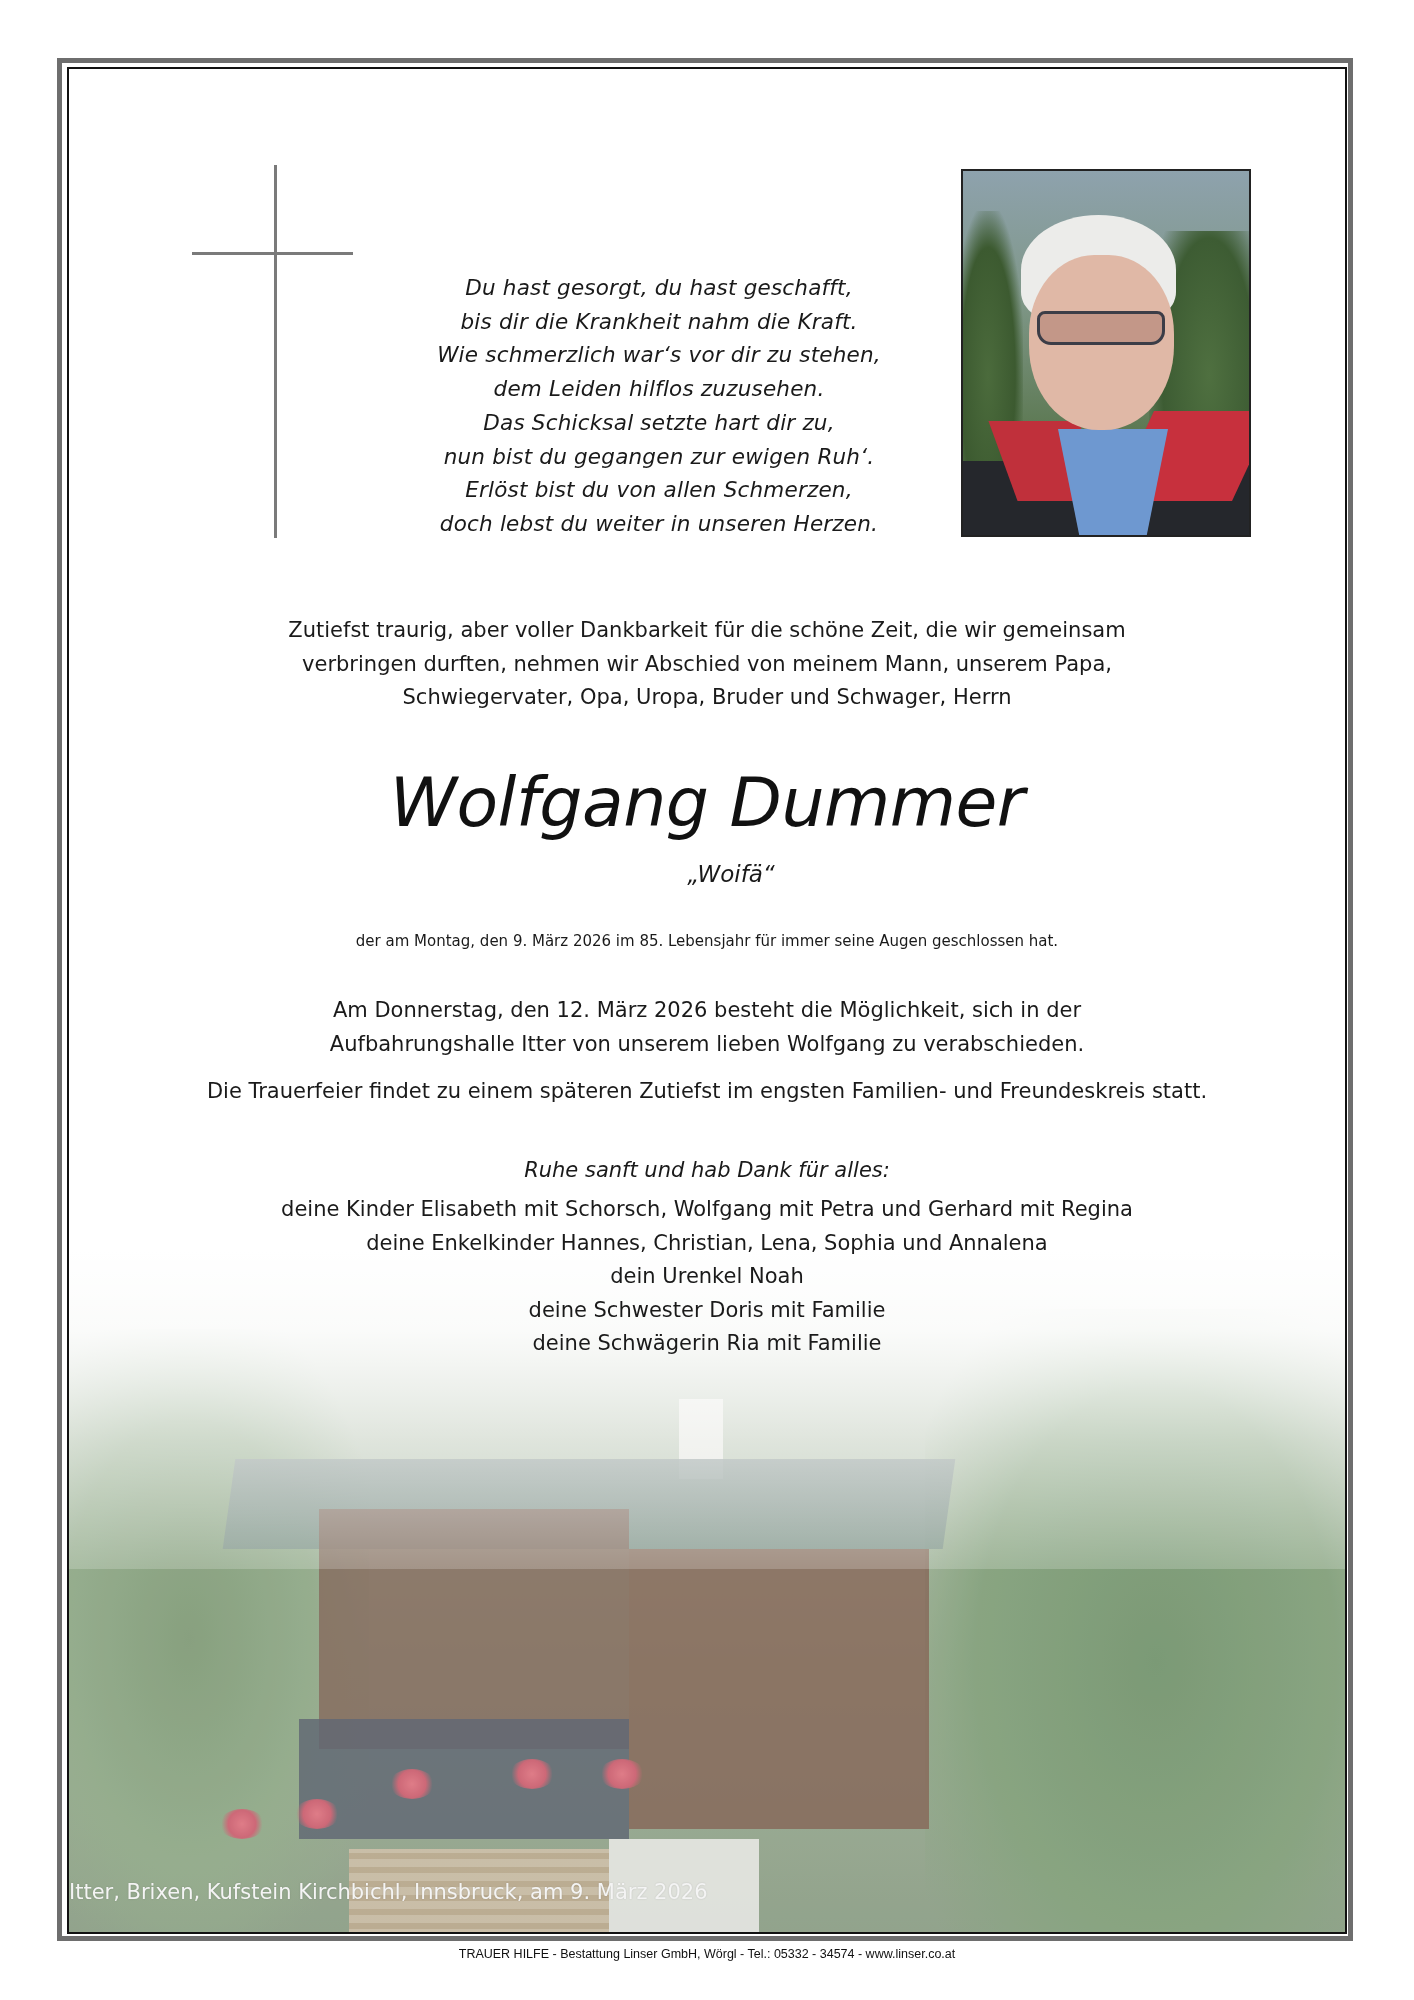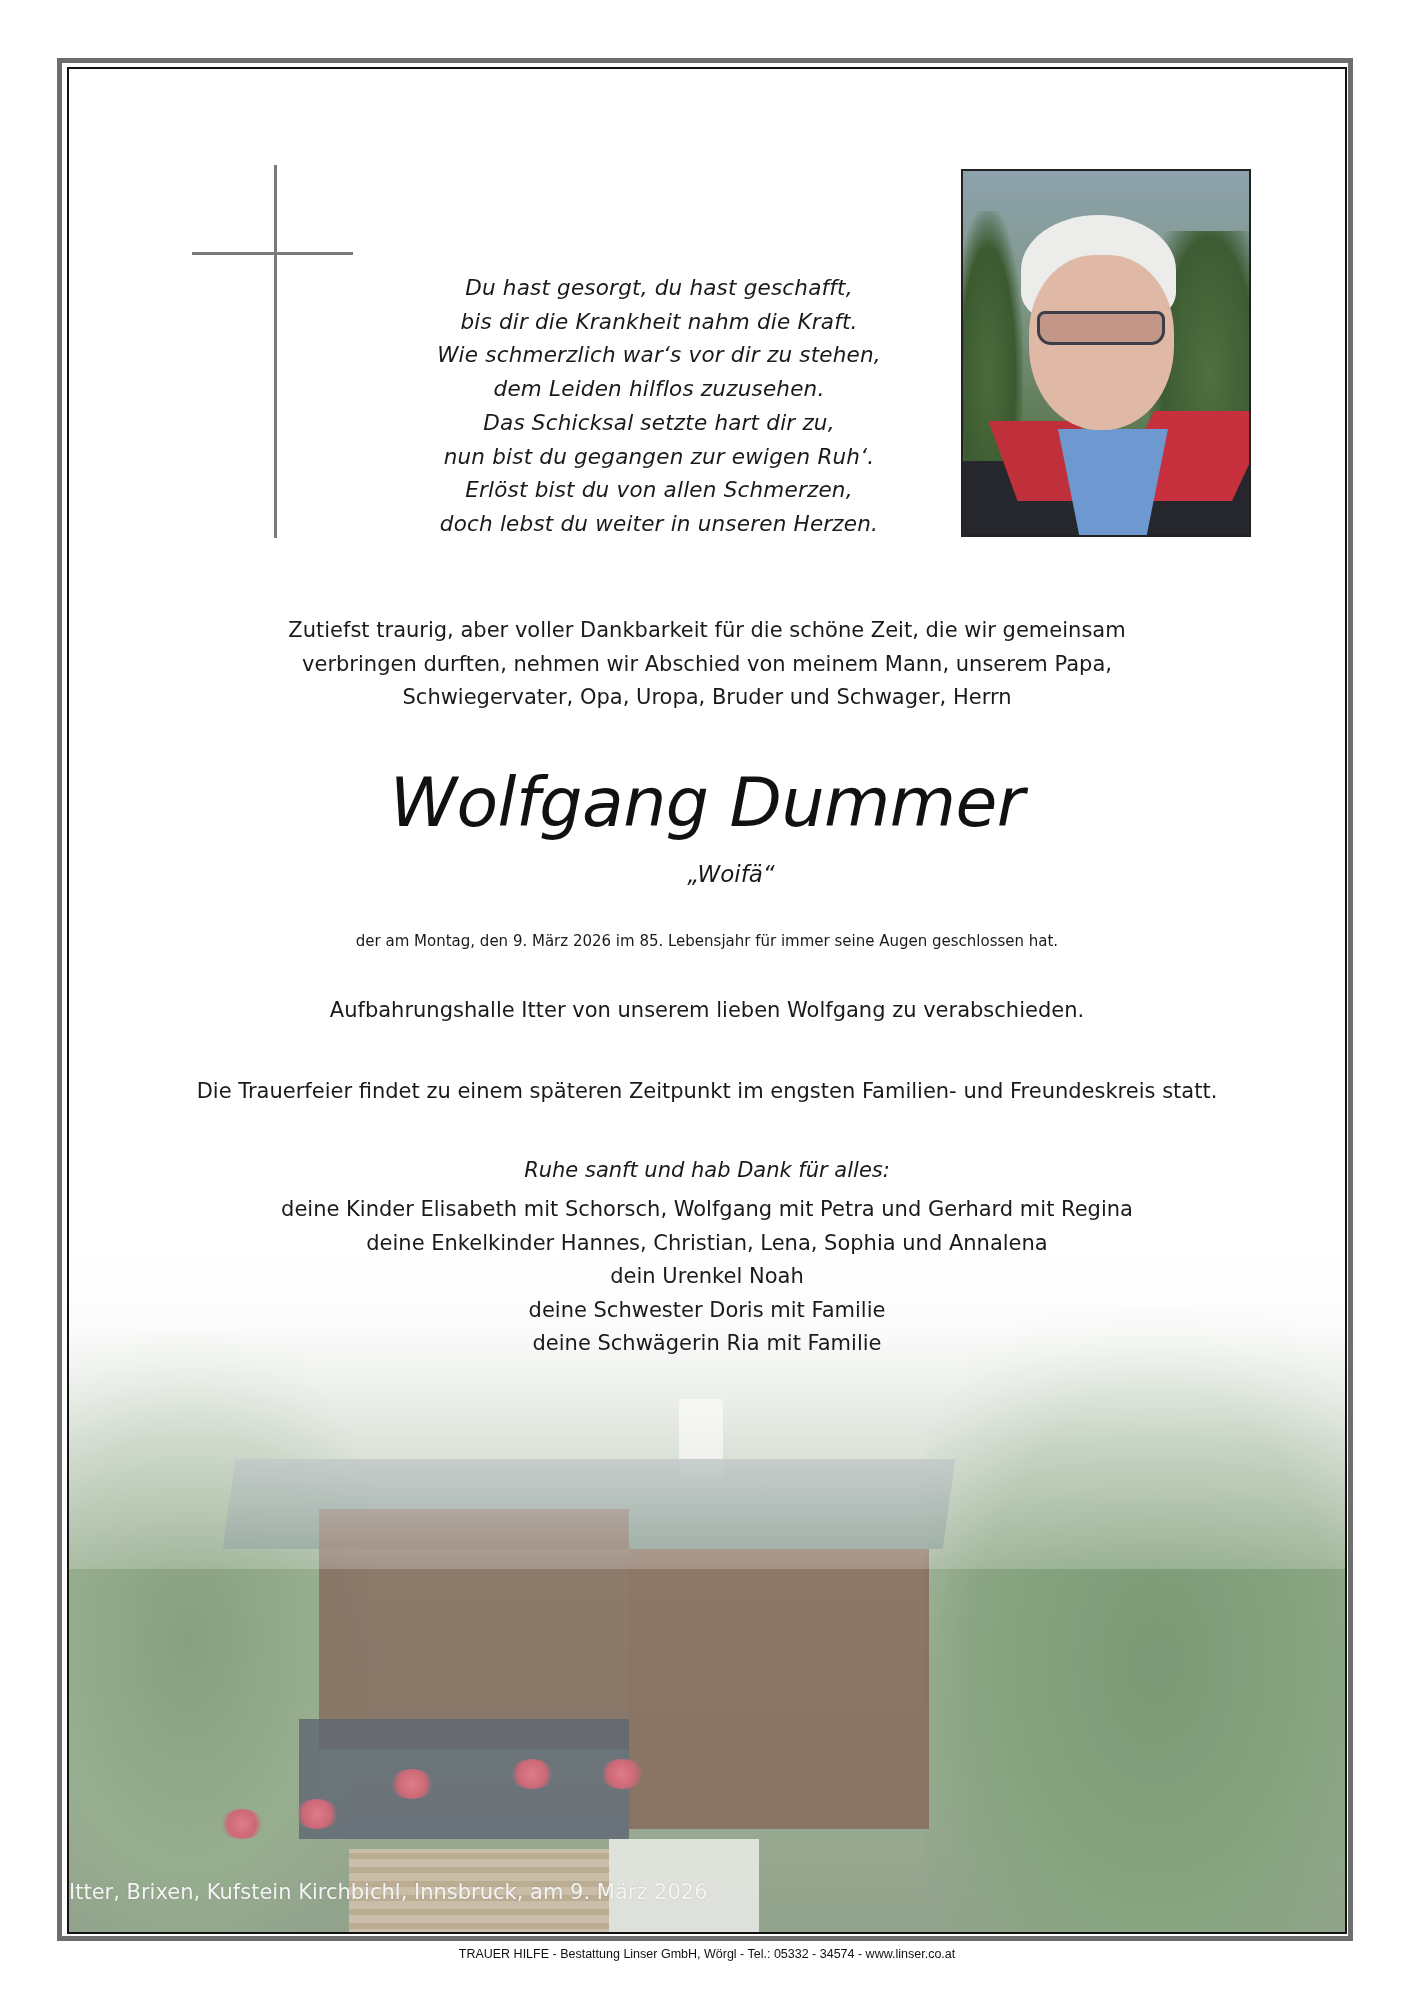--- a/index.html
+++ b/index.html
@@ -159,24 +159,25 @@
     <div>verbringen durften, nehmen wir Abschied von meinem Mann, unserem Papa,</div>
     <div>Schwiegervater, Opa, Uropa, Bruder und Schwager, Herrn</div>
   </div>
 
   <div class="name">Wolfgang Dummer</div>
   <div class="nickname">„Woifä“</div>
 
   <div class="death-line">der am Montag, den 9. März 2026 im 85. Lebensjahr für immer seine Augen geschlossen hat.</div>
 
   <div class="viewing">
+    <div>Am Donnerstag, den 12. März 2026 besteht die Möglichkeit, sich in der</div>
     <div>Aufbahrungshalle Itter von unserem lieben Wolfgang zu verabschieden.</div>
   </div>
 
-  <div class="funeral">Die Trauerfeier findet zu einem späteren Zeitpunkt im engsten Familien- und Freundeskreis statt.</div>
+  <div class="funeral">Die Trauerfeier findet zu einem späteren Zutiefst im engsten Familien- und Freundeskreis statt.</div>
 
   <div class="bg-photo" aria-label="Wooden chalet among fir trees">
     <div class="trees-l"></div>
     <div class="trees-r"></div>
     <div class="chimney"></div>
     <div class="roof"></div>
     <div class="gable"></div>
     <div class="upper-r"></div>
     <div class="balcony"></div>
     <div class="flowers" style="left:150px;top:560px;"></div>

